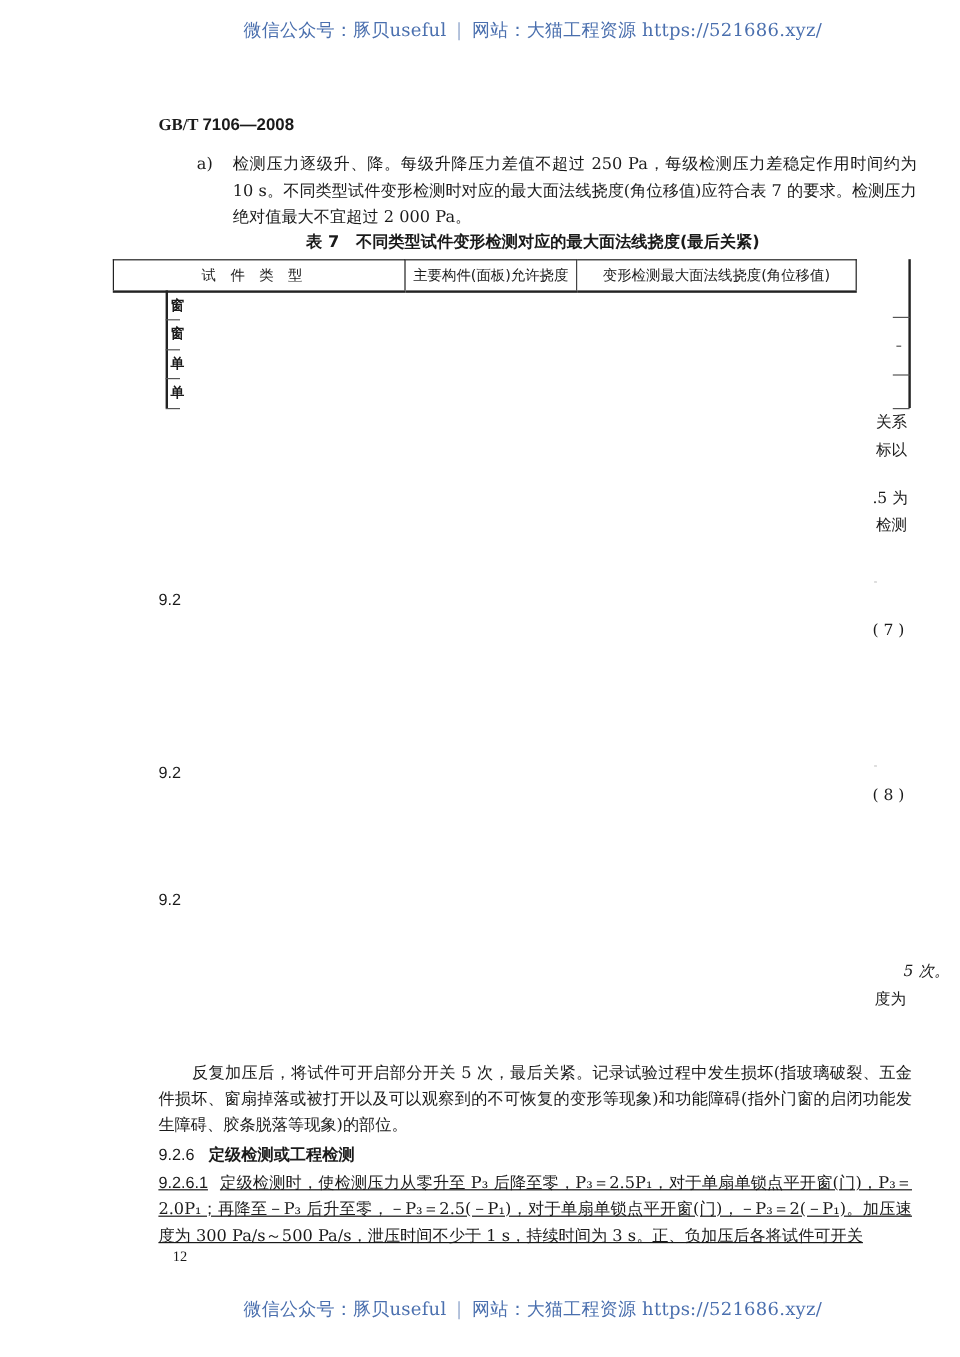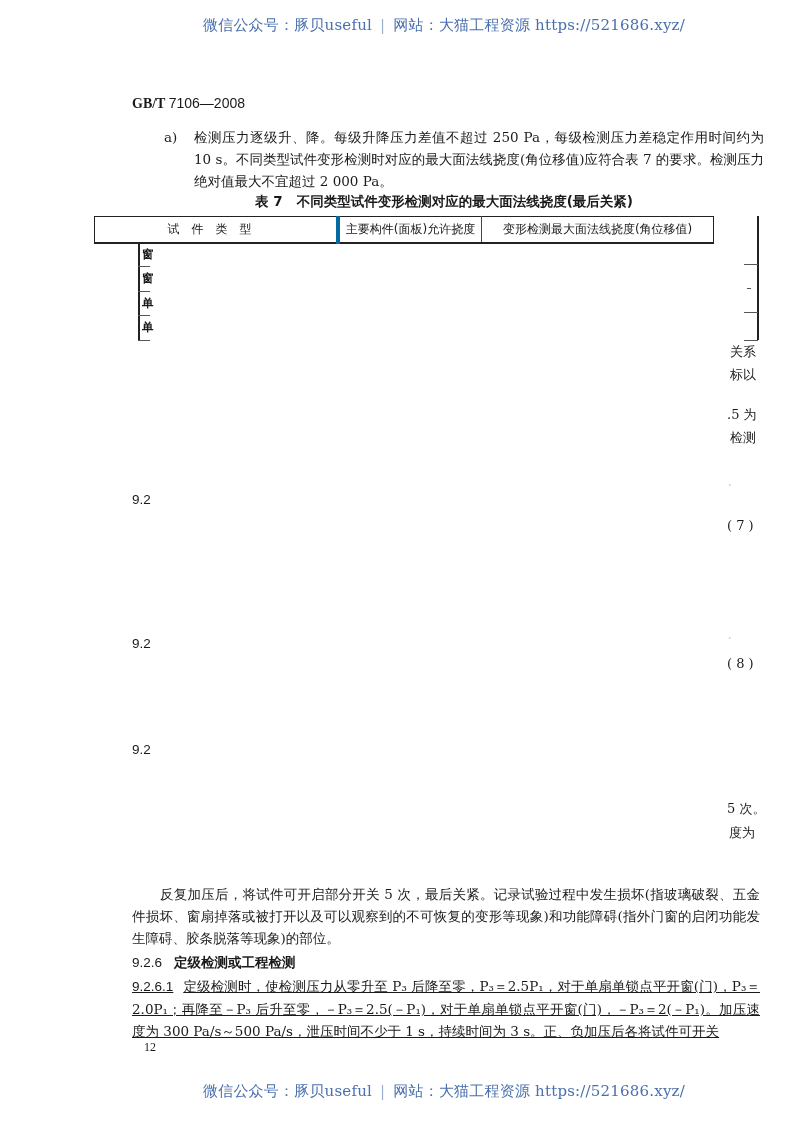--- a/index.html
+++ b/index.html
@@ -5,33 +5,33 @@
   html, body { margin: 0; padding: 0; background: #ffffff; }
   body { width: 800px; height: 1131px; position: relative; overflow: hidden;
          font-family: "DejaVu Serif", "Liberation Serif", serif; color: #1a1a1a; }
   .abs { position: absolute; margin-left: 44px; }
   .watermark { left: 0; width: 800px; text-align: center; font-size: 15px; color: #4a6fae;
                font-family: "DejaVu Serif", serif; letter-spacing: 0.2px; white-space: nowrap; }
   .watermark .sep { color: #9aaed0; margin: 0 8px; }
   .wm-top { top: 16px; }
   .wm-bot { top: 1082px; }
   .std-no { left: 88px; top: 95px; font-size: 14px; font-weight: bold; font-family: "Liberation Serif", serif; }
-  .std-no .num { font-family: "Liberation Sans", sans-serif; font-weight: normal; }
+  .std-no .num { font-family: "Liberation Sans", sans-serif; font-weight: bold; }
   .para { font-size: 13.5px; line-height: 22px; }
   .item-a { left: 120px; top: 126px; width: 600px; }
   .item-a .lbl { position: absolute; left: 0; top: 0; }
   .item-a .txt { margin-left: 30px; text-align: justify; }
   .table-title { left: 0; width: 800px; top: 193px; text-align: center; font-size: 13.5px; font-weight: bold;
                  font-family: "DejaVu Sans", sans-serif; }
   .table-title .tnum { margin-right: 14px; }
   table.t7 { position: absolute; left: 94px; top: 216px; width: 620px; border-collapse: collapse;
              font-size: 12px; font-family: "DejaVu Sans", sans-serif; }
   table.t7 th { border: 1.5px solid #222; border-bottom-width: 2px; height: 23px; font-weight: normal; }
   table.t7 th.c1 { width: 240px; letter-spacing: 12px; }
-  table.t7 th.c2 { width: 140px; border-right: 1px solid #444; border-left: 4px solid #0369a1; }
+  table.t7 th.c2 { width: 140px; border-right: 1px solid #444; border-left: 1px solid #0369a1; }
   table.t7 th.c3 { width: 230px; }
   .row-lbl { left: 98px; font-size: 11.5px; font-weight: bold; font-family: "DejaVu Sans", sans-serif; }
   .left-rule { left: 94px; top: 242px; width: 1.5px; height: 98px; background: #222; }
   .right-rule { left: 713px; top: 216px; width: 1.5px; height: 124px; background: #222; }
   .hline { height: 1px; background: #555; }
   .frag { font-size: 13px; white-space: nowrap; }
   .clause-num { left: 88px; font-size: 13.5px; font-family: "Liberation Sans", sans-serif; }
   .body-para { left: 88px; width: 628px; text-indent: 28px; text-align: justify; }
   .sec-head { left: 88px; top: 954px; font-size: 13.5px; font-weight: bold; text-align: right; }
   .sec-head .n { font-family: "Liberation Sans", sans-serif; font-weight: normal; margin-right: 12px; }
@@ -87,21 +87,21 @@
 <div class="abs row-lbl" style="top:320px;">单</div>
 
 <div class="abs frag" style="left:686px;top:343px;">关系</div>
 <div class="abs frag" style="left:686px;top:366px;">标以</div>
 <div class="abs frag" style="left:683px;top:406px;">.5 为</div>
 <div class="abs frag" style="left:686px;top:429px;">检测</div>
 <div class="abs frag" style="left:684px;top:477px;font-size:8px;color:#999;">。</div>
 <div class="abs frag" style="left:683px;top:518px;">( 7 )</div>
 <div class="abs frag" style="left:684px;top:630px;font-size:8px;color:#999;">。</div>
 <div class="abs frag" style="left:683px;top:656px;">( 8 )</div>
-<div class="abs frag" style="left:683px;top:800px;">5 次。</div>
+<div class="abs frag" style="left:709px;top:800px;font-style:italic;">5 次。</div>
 <div class="abs frag" style="left:685px;top:824px;">度为</div>
 
 <div class="abs clause-num" style="top:492px;">9.2</div>
 <div class="abs clause-num" style="top:636px;">9.2</div>
 <div class="abs clause-num" style="top:742px;">9.2</div>
 
 <div class="abs para body-para" style="top:883px;">反复加压后，将试件可开启部分开关 5 次，最后关紧。记录试验过程中发生损坏(指玻璃破裂、五金件损坏、窗扇掉落或被打开以及可以观察到的不可恢复的变形等现象)和功能障碍(指外门窗的启闭功能发生障碍、胶条脱落等现象)的部位。</div>
 
 <div class="abs sec-head">
   <span class="n">9.2.6</span><span>定级检测或工程检测</span>

